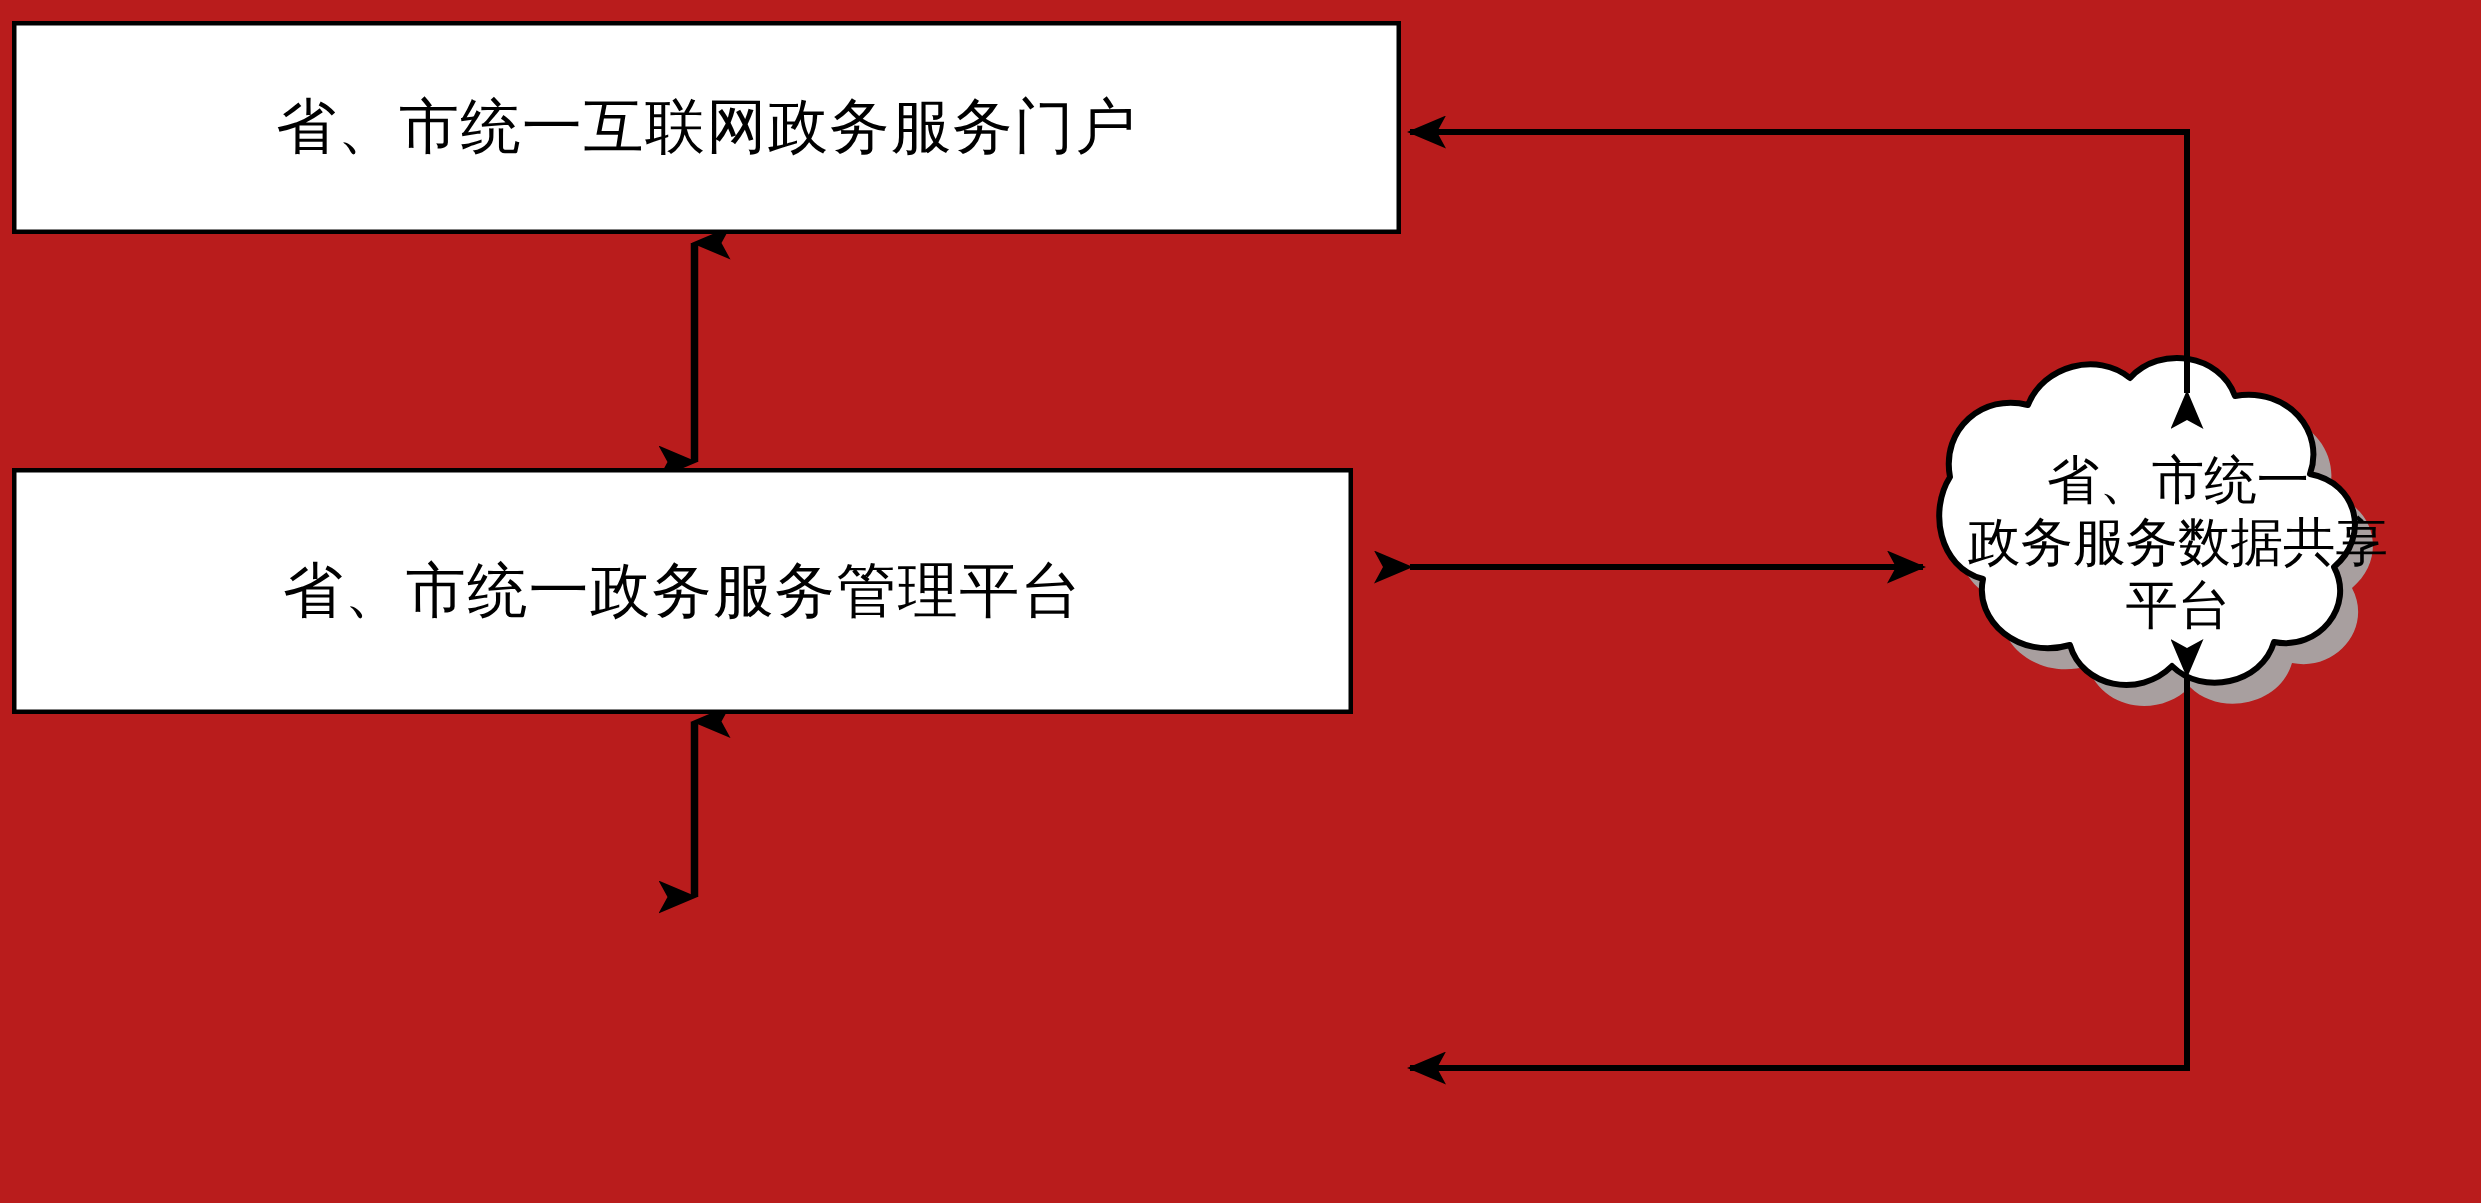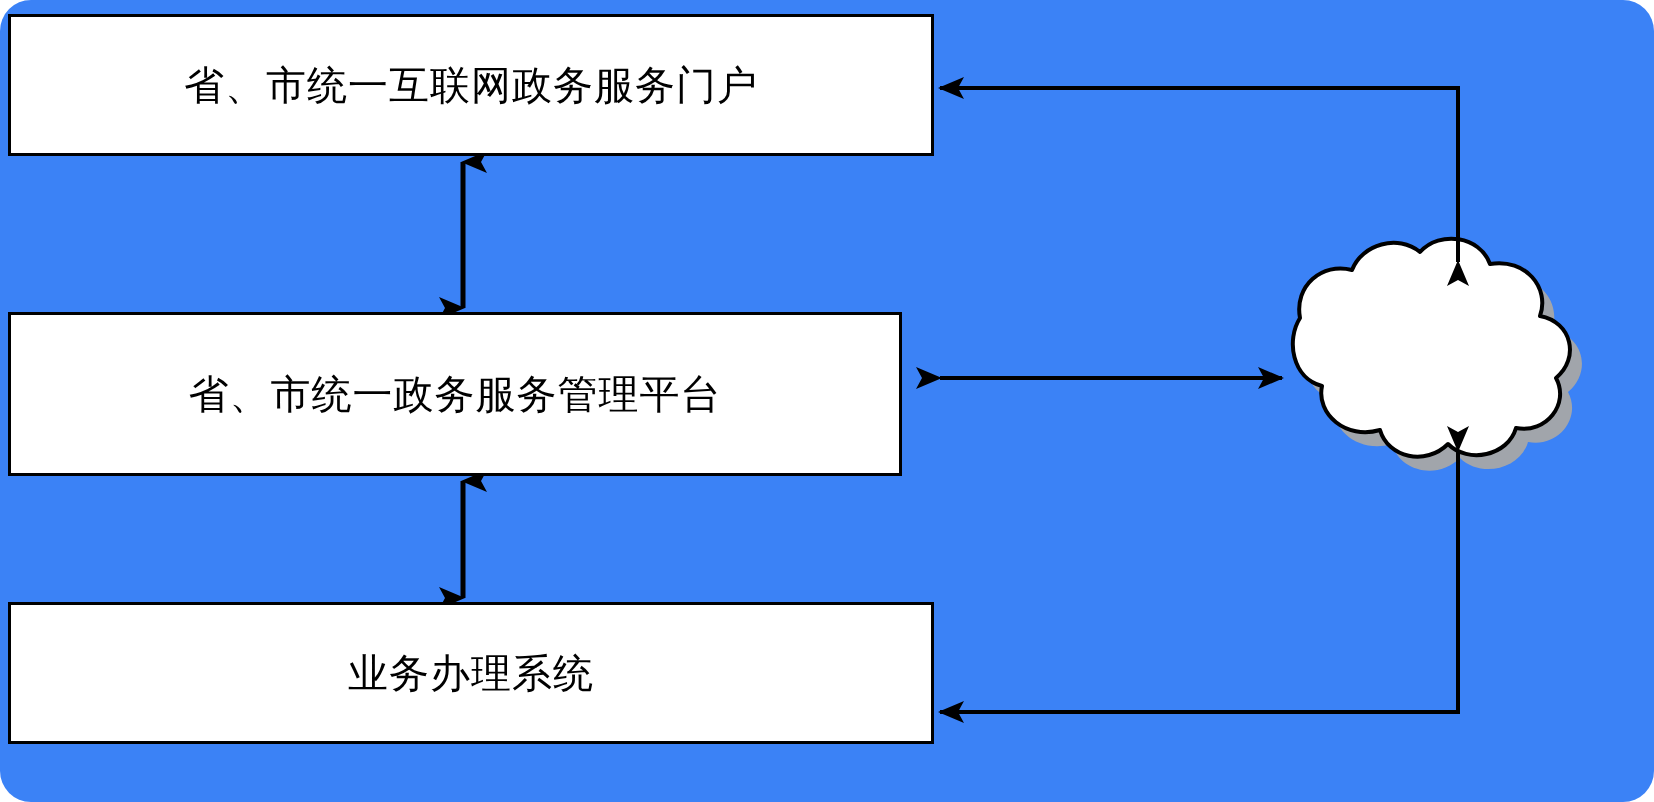--- a/index.html
+++ b/index.html
@@ -1,18 +1,18 @@
 <!DOCTYPE html>
 <html><head>
 <meta charset="utf-8">
 <style>
   html,body{margin:0;padding:0;background:#ffffff;}
   body{width:1654px;height:802px;overflow:hidden;
        font-family:"Liberation Sans","DejaVu Sans",sans-serif;}
-  #stage{position:relative;width:1654px;height:802px;background:#3b82f6;border-radius:31px;}
+  #stage{position:relative;width:1654px;height:802px;background:#b91c1c;}
   svg.layer{position:absolute;left:0;top:0;width:1654px;height:802px;}
   .node-box{
     position:absolute;
     border:3px solid #000;
     background:#fff;
     box-sizing:border-box;
     display:flex;align-items:center;justify-content:center;
   }
   .node-label{
     font-size:40px;
@@ -102,18 +102,18 @@
   </svg>
 
   <div class="node-box" id="box-portal">
     <span class="node-label">省、市统一互联网政务服务门户</span>
   </div>
 
   <div class="node-box" id="box-manage">
     <span class="node-label">省、市统一政务服务管理平台</span>
   </div>
 
-  <div class="node-box" id="box-business">
-    <span class="node-label">业务办理系统</span>
-  </div>
 
+  <div class="cloud-label">省、市统一
+政务服务数据共享
+平台</div>
 
 </div>
 
 </body></html>

